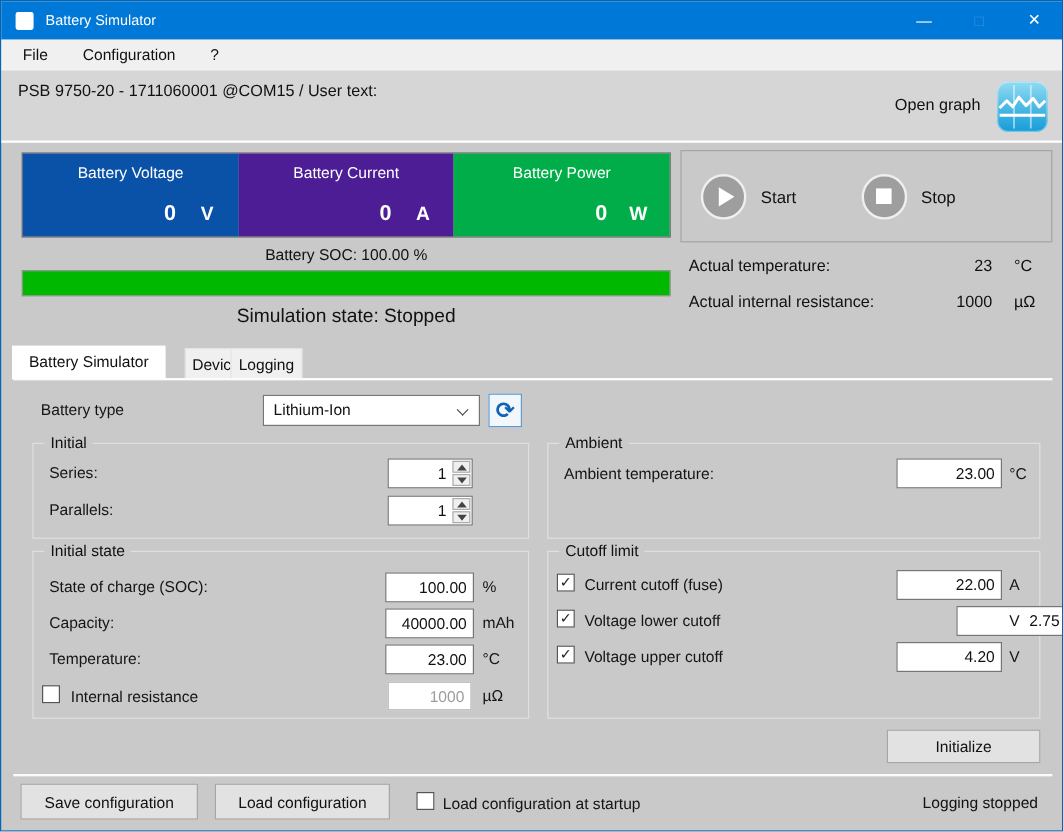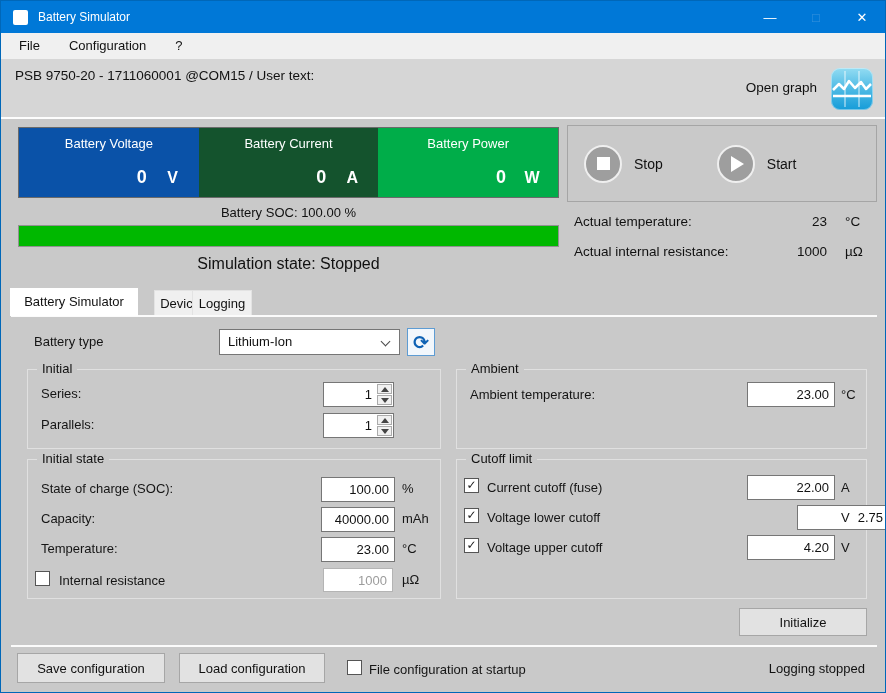--- a/index.html
+++ b/index.html
@@ -113,21 +113,21 @@
   <div class="divider-white"></div>
 
   <div class="panels">
     <div class="panel" style="background: rgb(10, 82, 168);">
       <div class="panel-label">Battery Voltage</div>
       <div class="panel-valuerow">
         <span class="panel-value">0</span>
         <span class="panel-unit">V</span>
       </div>
     </div>
-    <div class="panel" style="background: #14532d;">
+    <div class="panel" style="background: #4c1d95;">
       <div class="panel-label">Battery Current</div>
       <div class="panel-valuerow">
         <span class="panel-value">0</span>
         <span class="panel-unit">A</span>
       </div>
     </div>
     <div class="panel" style="background: rgb(0, 173, 73);">
       <div class="panel-label">Battery Power</div>
       <div class="panel-valuerow">
         <span class="panel-value">0</span>
@@ -138,29 +138,29 @@
 
   <div class="soc-label">Battery SOC: 100.00 %</div>
   <div class="progress-track">
     <div class="progress-fill" style="background: rgb(0, 184, 0); width: 100%;"></div>
   </div>
   <div class="sim-label">Simulation state: Stopped</div>
 
   <div class="startstop-box">
     <div class="ss-group">
       <div class="ss-circle">
-          <div class="stop-sq"></div>
-        </div>
-      <div class="ss-label">Stop</div>
+          <div class="play-tri"></div>
+        </div>
+      <div class="ss-label">Start</div>
     </div>
     <div class="ss-group">
       <div class="ss-circle">
-          <div class="play-tri"></div>
-        </div>
-      <div class="ss-label">Start</div>
+          <div class="stop-sq"></div>
+        </div>
+      <div class="ss-label">Stop</div>
     </div>
   </div>
 
   <div class="actual-row-label" style="left:573px; top:213px;">Actual temperature:</div>
   <div class="actual-row-value" style="top:213px;">23</div>
   <div class="actual-row-unit" style="top:213px;">°C</div>
   <div class="actual-row-label" style="left:573px; top:243px;">Actual internal resistance:</div>
   <div class="actual-row-value" style="top:243px;">1000</div>
   <div class="actual-row-unit" style="top:243px;">µΩ</div>
 
@@ -250,16 +250,16 @@
   <div class="chk" style="left:463px; top:537px;"><span>✓</span></div>
   <div class="lbl" style="left:486px; top:539px;">Voltage upper cutoff</div>
   <input class="tbox" style="left: 746px; top: 534px; width: 88px;" value="4.20">
   <div class="unit" style="left:840px; top:539px;">V</div>
 
   <div class="btn" style="left:738px; top:607px; width:128px; height:28px;">Initialize</div>
 
   <div class="btn" style="left:16px; top:652px; width:148px; height:30px;">Save configuration</div>
   <div class="btn" style="left:178px; top:652px; width:146px; height:30px;">Load configuration</div>
   <div class="chk" style="left:346px; top:659px;"></div>
-  <div class="lbl" style="left:368px; top:661px;">File configuration at startup</div>
+  <div class="lbl" style="left:368px; top:661px;">Load configuration at startup</div>
   <div class="footer-status">Logging stopped</div>
 
 </div>
 
 </body></html>

